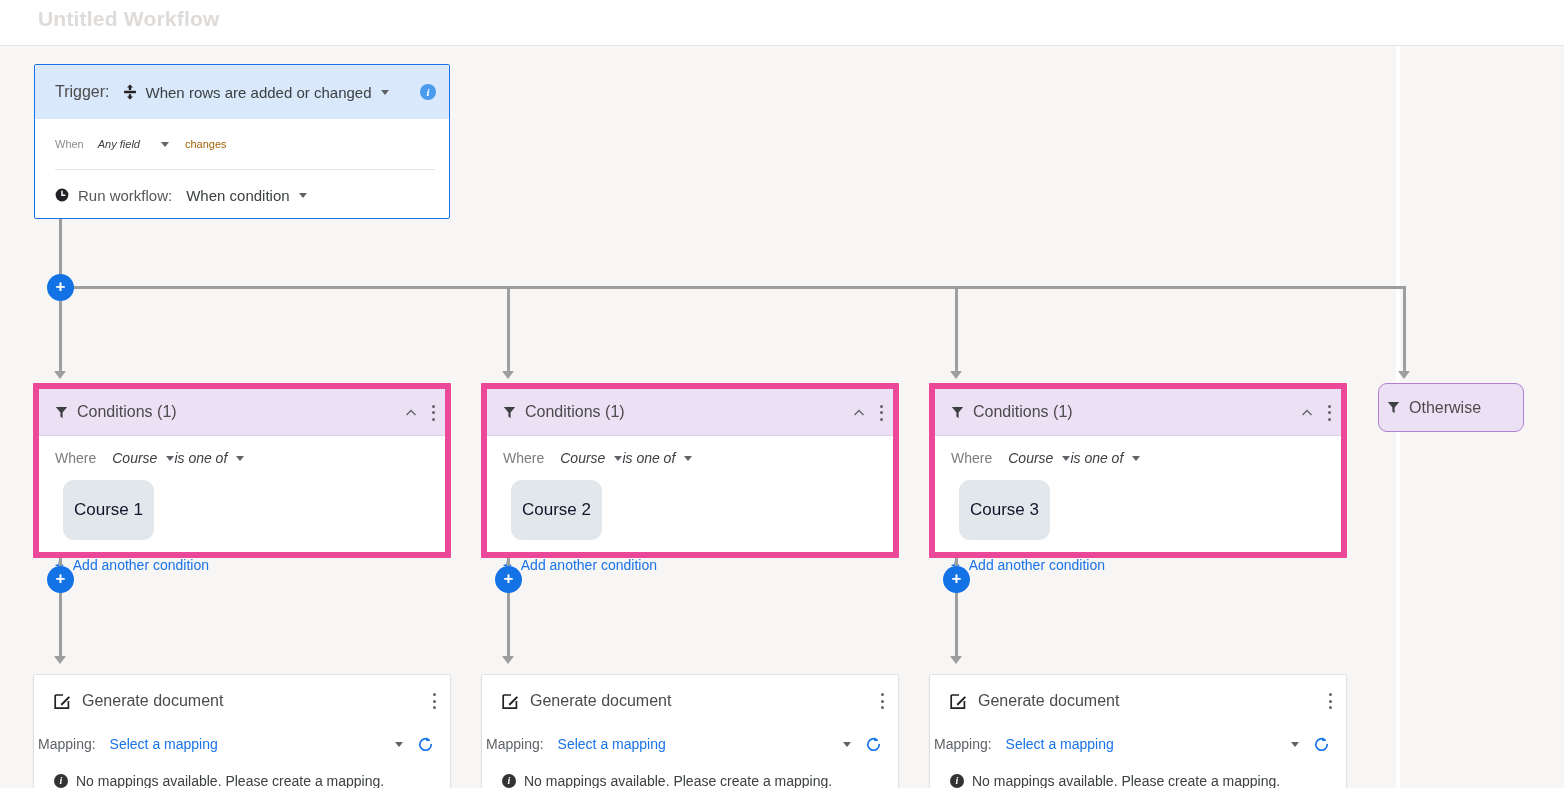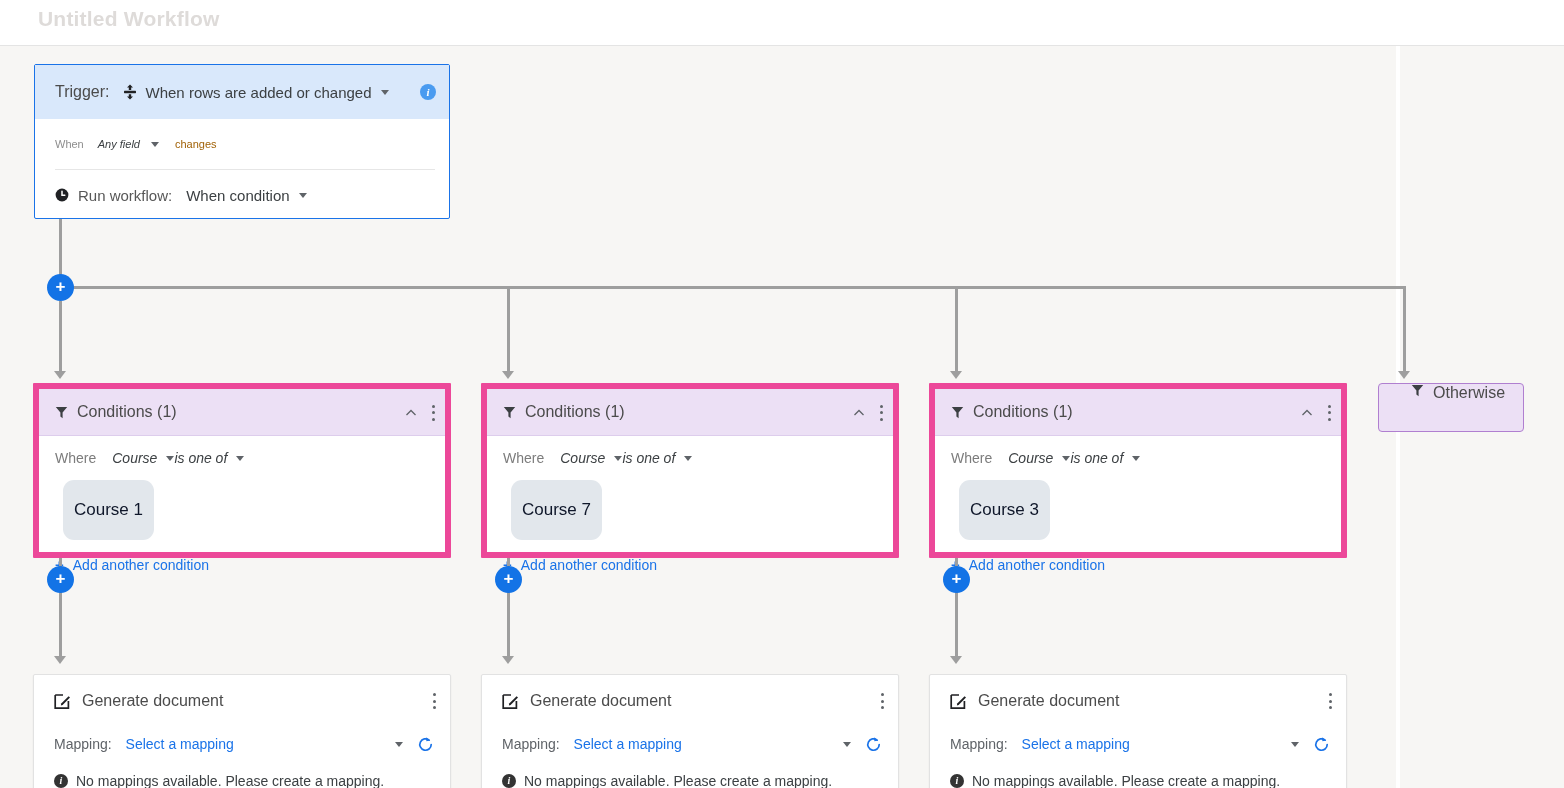--- a/index.html
+++ b/index.html
@@ -88,21 +88,21 @@
     background: #4a9bf0; color: #fff;
     font-size: 11px; font-weight: bold; font-style: italic;
     text-align: center; line-height: 16px;
     font-family: "Liberation Serif", serif;
   }
   .trigger-row1 {
     height: 50px; display: flex; align-items: center;
     padding: 0 20px; font-size: 11px; color: #6b6b6b;
   }
   .trigger-row1 .muted { color: #8d8d8d; }
-  .trigger-row1 .field { font-style: italic; color: #3c4043; margin: 0 2px 0 14px; }
+  .trigger-row1 .field { font-style: italic; color: #3c4043; margin: 0 12px 0 14px; }
   .trigger-row1 .after { margin-left: 16px; color: #a16207; }
   .rowdivider {
     height: 1px; background: #e6e6e6;
     margin: 0 20px 0 20px; width: 380px;
   }
   .trigger-row2 {
     height: 50px; display: flex; align-items: center;
     padding: 0 20px; font-size: 15px; color: #3c4043;
   }
   .clock-icon { width: 14px; height: 14px; margin-right: 9px; flex: 0 0 auto; }
@@ -154,23 +154,23 @@
     display: flex; align-items: center; cursor: pointer;
   }
   .addcond .pl { font-size: 15px; font-weight: bold; margin-right: 9px; }
 
   
   .otherwise {
     position: absolute; left: 1378px; top: 337px;
     width: 146px; height: 49px;
     background: #ece0f5;
     border: 1px solid #b07fd0;
-    border-radius: 4px;
-    display: flex; align-items: flex-start;
-    padding-left: 32px;
+    border-radius: 9px;
+    display: flex; align-items: center;
+    padding-left: 8px;
   }
   .otherwise .ow-label { font-size: 16px; color: #4b4b4b; }
 
   
   .gen-card {
     position: absolute; top: 628px;
     width: 418px; height: 140px;
     background: #ffffff;
     border: 1px solid #e2e2e2;
     border-radius: 2px;
@@ -180,21 +180,21 @@
     height: 52px; display: flex; align-items: center;
     padding: 0 12px 0 20px; position: relative;
   }
   .doc-icon { width: 17px; height: 17px; margin-right: 11px; flex: 0 0 auto; }
   .gen-title { font-size: 16px; color: #4b4b4b; }
   .gen-kebab {
     position: absolute; right: 14px; top: 17px;
   }
   .map-row {
     display: flex; align-items: center;
-    padding: 0 16px 0 20px; height: 34px;
+    padding: 0 16px 0 4px; height: 34px;
   }
   .map-lbl { font-size: 14px; color: #5f6368; margin-right: 14px; }
   .map-sel { font-size: 14px; color: #1a73e8; cursor: pointer; }
   .map-caret {
     margin-left: auto; margin-right: 14px;
     width: 0; height: 0;
     border-left: 4px solid transparent;
     border-right: 4px solid transparent;
     border-top: 5px solid #5f6368;
   }
@@ -356,21 +356,21 @@
       </div>
     </div>
     <div class="cond-body">
       <div class="where-row">
         <span class="where-lbl">Where</span>
         <span class="sel">Course</span>
         <span class="caret"></span>
         <span class="sel">is one of</span>
         <span class="caret"></span>
       </div>
-      <span class="chip">Course 7</span>
+      <span class="chip">Course 2</span>
       <div class="addcond">
         <span class="pl">+</span>
         <span>Add another condition</span>
       </div>
     </div>
   </div>
 
   <div class="vline" style="left:507px; top:512px; height:48px;"></div>
   <div class="plusbtn" style="left:495px; top:520px;">+</div>
   <div class="vline" style="left:507px; top:547px; height:66px;"></div>

